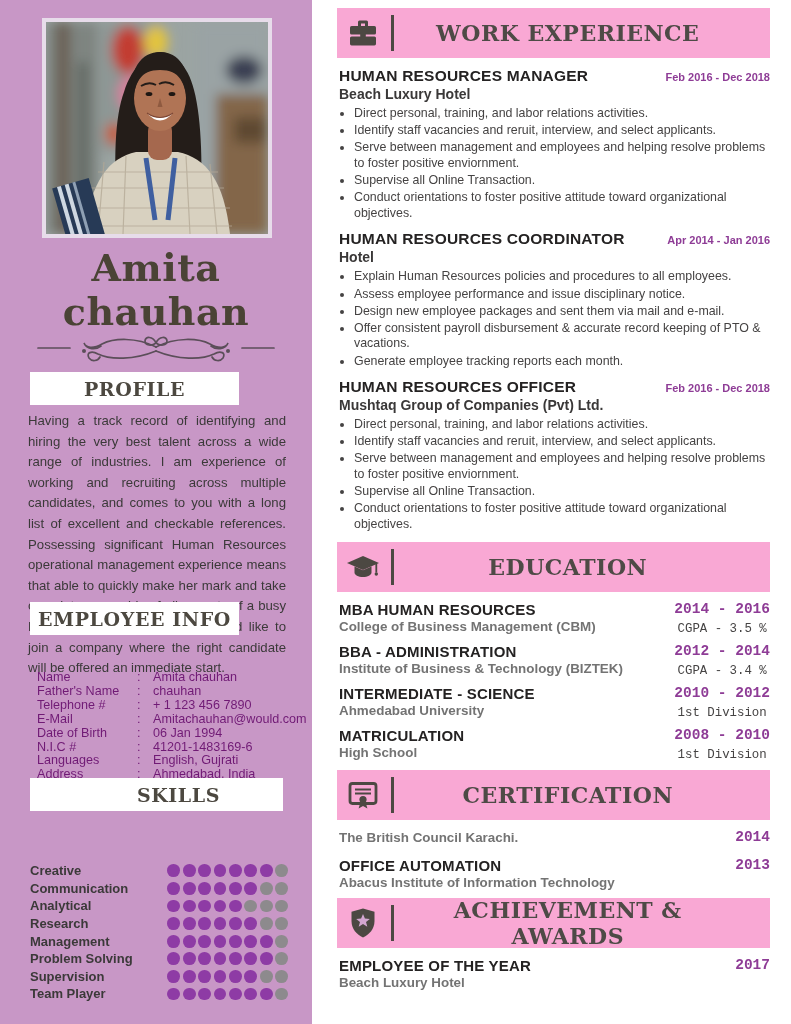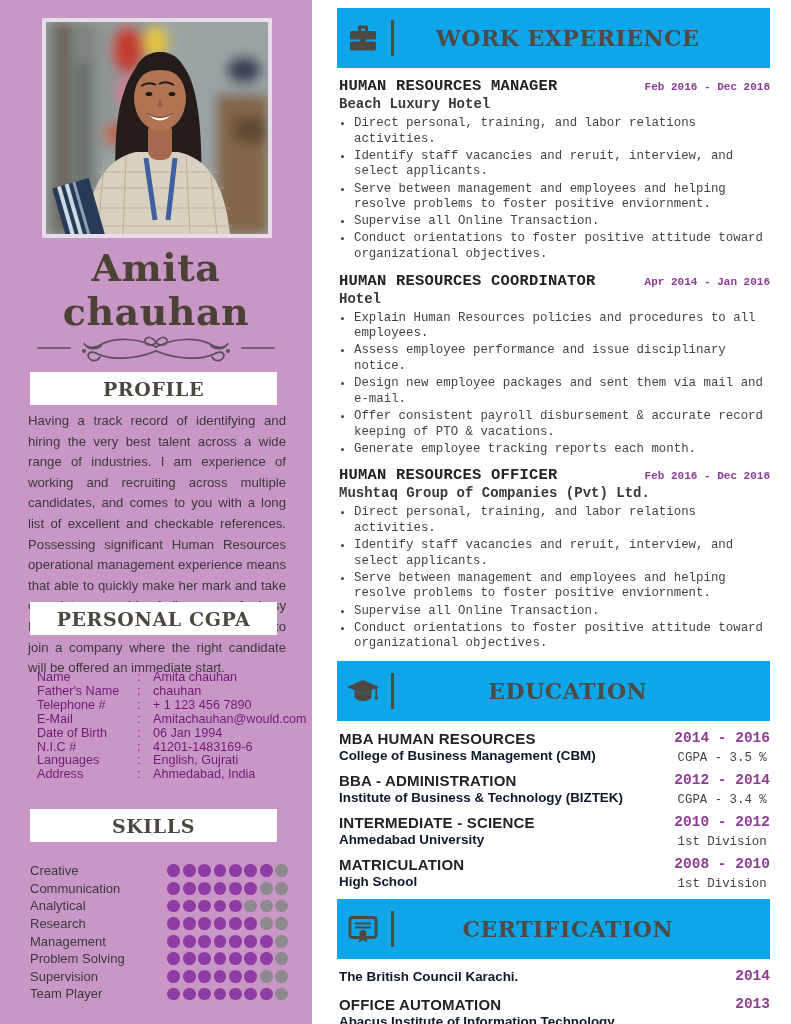--- a/index.html
+++ b/index.html
@@ -15,69 +15,69 @@
     border:4px solid #e7dcea;box-sizing:border-box;background:#9ba4a2;overflow:hidden;
   }
   .photo-frame svg{display:block;width:100%;height:100%;}
   .name{
     position:absolute;top:246px;left:0;width:100%;text-align:center;
     font-family:"DejaVu Serif", serif;font-weight:bold;font-size:38px;line-height:1.16;
     color:#4a4335;letter-spacing:0.5px;
   }
   .ornament{position:absolute;top:330px;left:0;width:100%;text-align:center;}
   .side-header{
-    position:absolute;left:30px;width:247px;height:33px;background:#ffffff;
+    position:absolute;left:30px;width:209px;height:33px;background:#ffffff;
     display:flex;align-items:center;justify-content:center;
     font-family:"DejaVu Serif", serif;font-weight:bold;font-size:19px;color:#4c4840;
     letter-spacing:0.6px;
   }
   #profile-header{top:372px;}
   #personal-header{top:602px;}
-  #skills-header{top:809px;}
+  #skills-header{top:778px;padding-left:44px;}
   .profile-text{
     position:absolute;left:28px;top:411px;width:258px;
     font-size:13.2px;line-height:1.56;text-align:justify;color:#3b3939;
   }
   .pi-list{position:absolute;left:37px;top:671px;width:252px;font-size:12.6px;color:#701a75;}
   .pi-row{display:flex;line-height:13.9px;}
   .pi-label{width:100px;flex:none;}
   .pi-colon{width:16px;flex:none;text-align:left;}
   .pi-value{flex:1;white-space:nowrap;}
   .skills-list{position:absolute;left:30px;top:862px;width:258px;}
-  .skill-row{display:flex;align-items:center;height:17.6px;font-size:13px;color:#3b3939;}
+  .skill-row{display:flex;align-items:center;height:17.6px;font-size:13px;color:#3b3939;font-weight:bold;}
   .skill-label{flex:1;}
   .skill-dots{display:flex;gap:2.6px;flex:none;}
   .dot{width:12.8px;height:12.8px;border-radius:50%;flex:none;}
   .dot.on{background:#8e3ba5;}
   .dot.off{background:#8d8a8d;}
   
   .main{position:absolute;left:337px;top:0;width:433px;}
   .band{
-    height:60px;background:#0ea5e9;display:flex;align-items:center;
+    height:50px;background:#f9a8d4;display:flex;align-items:center;
     margin-top:8px;
   }
   .band-icon{width:34px;height:34px;margin-left:9px;flex:none;}
   .band-rule{width:2.5px;height:36px;background:#4c4842;margin-left:11px;flex:none;}
   .band-title{
     flex:1;text-align:center;font-family:"DejaVu Serif", serif;font-weight:bold;
     font-size:22px;color:#4e4a46;letter-spacing:0.5px;padding-right:28px;
   }
   .section-body{padding:9px 0 0 2px;}
   
-  .job{margin-bottom:9px;font-family:Liberation Mono, monospace;}
+  .job{margin-bottom:9px;}
   .job-head{display:flex;justify-content:space-between;align-items:baseline;}
   .job-role{font-size:15.5px;font-weight:bold;color:#242222;letter-spacing:0.2px;}
   .job-dates{font-size:11px;font-weight:bold;color:#8e3c96;white-space:nowrap;margin-left:8px;}
   .job-org{font-size:14px;font-weight:bold;color:#3a3838;margin-top:1px;}
   .job-bullets{margin:4px 0 0 0;padding-left:15px;font-size:12.4px;color:#454343;line-height:1.26;}
   .job-bullets li{margin:0 0 1.5px 0;}
   
   .rc-item{display:flex;justify-content:space-between;align-items:flex-start;margin-bottom:7px;}
   .rc-title{font-size:15px;font-weight:bold;color:#242222;letter-spacing:0.2px;}
-  .rc-sub{font-size:13.4px;font-weight:bold;color:#0f172a;margin-top:1px;}
+  .rc-sub{font-size:13.4px;font-weight:bold;color:#737373;margin-top:1px;}
   .rc-right{text-align:center;margin-left:10px;white-space:nowrap;font-family:Liberation Mono, monospace;}
   .rc-dates{font-size:14.5px;font-weight:bold;color:#8e3c96;}
   .rc-result{font-size:12.4px;color:#454343;margin-top:5px;}
 </style>
 </head>
 <body>
 
 <div class="sidebar">
 
   <div class="photo-frame">
@@ -152,21 +152,21 @@
     </svg>
   </div>
 
   <div class="side-header" id="profile-header">
     <span>PROFILE</span>
   </div>
 
   <div class="profile-text">Having a track record of identifying and hiring the very best talent across a wide range of industries. I am experience of working and recruiting across multiple candidates, and comes to you with a long list of excellent and checkable references. Possessing significant Human Resources operational management experience means that able to quickly make her mark and take complete ownership of all aspects of a busy HR department. Right now I would like to join a company where the right candidate will be offered an immediate start.</div>
 
   <div class="side-header" id="personal-header">
-    <span>PERSONAL CGPA</span>
+    <span>EMPLOYEE INFO</span>
   </div>
 
   <div class="pi-list">
       <div class="pi-row">
     <span class="pi-label">Name</span>
     <span class="pi-colon">:</span>
     <span class="pi-value">Amita chauhan</span>
   </div>
       <div class="pi-row">
     <span class="pi-label">Father's Name</span>

